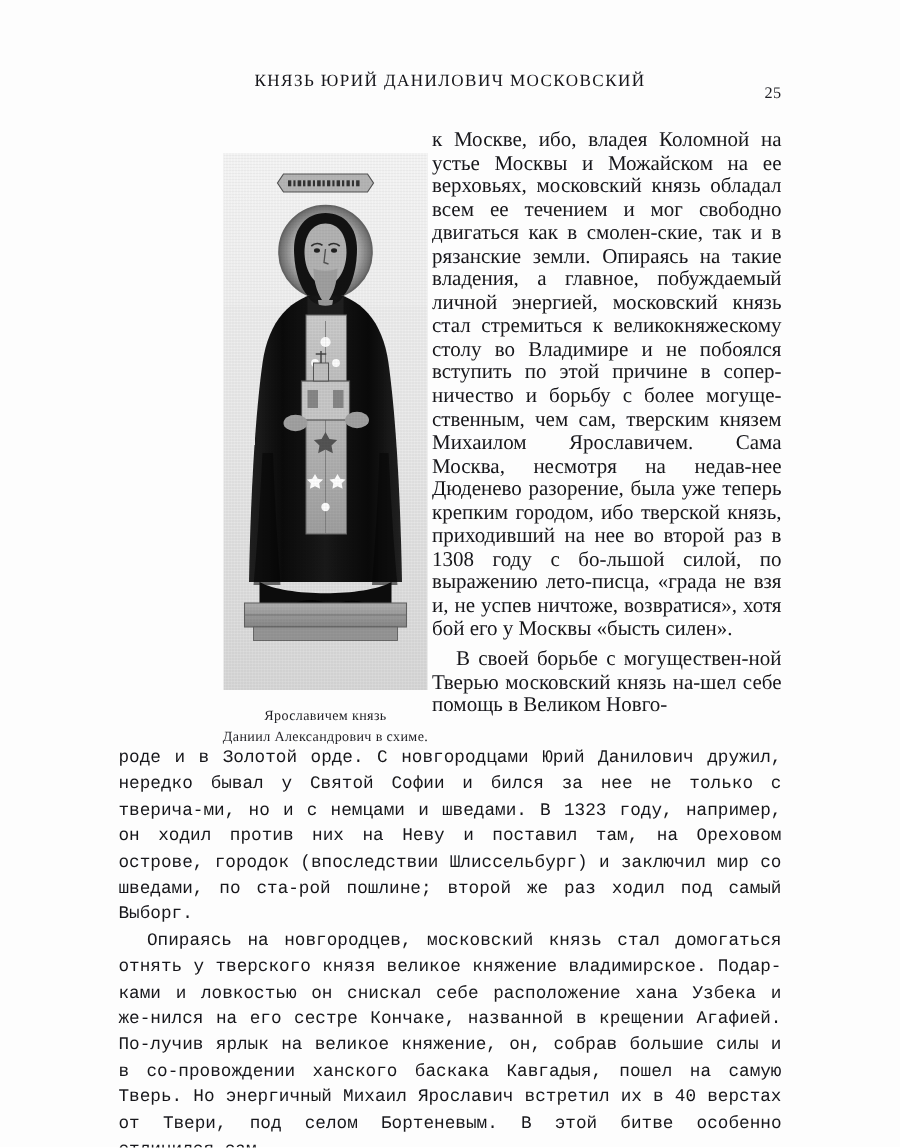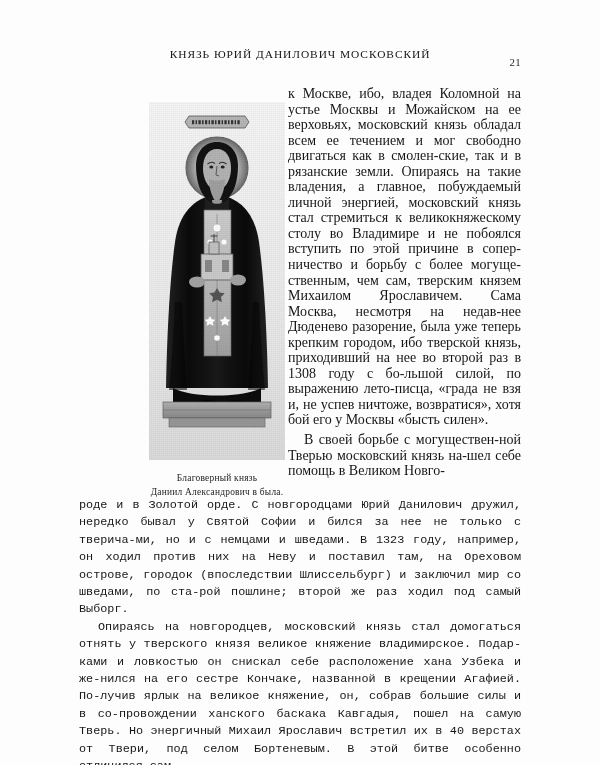--- a/index.html
+++ b/index.html
@@ -129,21 +129,21 @@
   .col-full p { margin: 0; text-indent: 19px; }
   .col-full p.nohang { text-indent: 0; }
 </style>
 </head>
 <body>
 
 <div class="page">
 
   <div class="running-head">
     <div class="running-head-title">КНЯЗЬ ЮРИЙ ДАНИЛОВИЧ МОСКОВСКИЙ</div>
-    <div class="folio">21</div>
+    <div class="folio">25</div>
   </div>
 
   <figure class="figure">
     <div class="figure-plate">
       <svg class="plate-svg" viewBox="0 0 136 358" preserveAspectRatio="none">
         <defs>
           <radialGradient id="halo" cx="50%" cy="50%" r="50%">
             <stop offset="0%" stop-color="#cfcac2"></stop>
             <stop offset="62%" stop-color="#bdb7ae"></stop>
             <stop offset="85%" stop-color="#8f8a83"></stop>
@@ -255,22 +255,22 @@
         <path d="M24 286 C42 296 94 296 112 286 L112 300 C92 308 44 308 24 300 Z" fill="#17150f"></path>
         <ellipse cx="58" cy="304" rx="13" ry="6" fill="#0d0b09"></ellipse>
         <ellipse cx="86" cy="304" rx="12" ry="5.5" fill="#0d0b09"></ellipse>
 
         <rect x="14" y="300" width="108" height="16" fill="url(#ped)" stroke="#6a6459" stroke-width="0.7"></rect>
         <rect x="20" y="316" width="96" height="9" fill="#9b948a" stroke="#6a6459" stroke-width="0.6"></rect>
         <path d="M14 308 L122 308" stroke="#776f64" stroke-width="0.6"></path>
       </svg>
     </div>
     <figcaption class="figure-caption">
-      <span>Благоверный князь</span>
-      <span>Даниил Александрович в была.</span>
+      <span>Ярославичем князь</span>
+      <span>Даниил Александрович в схиме.</span>
     </figcaption>
   </figure>
 
   <div class="col-right">
     <p class="first">к Москве, ибо, владея Коломной на устье Москвы и Можайском на ее верховьях, московский князь обладал всем ее течением и мог свободно двигаться как в смолен-ские, так и в рязанские земли. Опираясь на такие владения, а главное, побуждаемый личной энергией, московский князь стал стремиться к великокняжескому столу во Владимире и не побоялся вступить по этой причине в сопер-ничество и борьбу с более могуще-ственным, чем сам, тверским князем Михаилом Ярославичем. Сама Москва, несмотря на недав-нее Дюденево разорение, была уже теперь крепким городом, ибо тверской князь, приходивший на нее во второй раз в 1308 году с бо-льшой силой, по выражению лето-писца, «града не взя и, не успев ничтоже, возвратися», хотя бой его у Москвы «бысть силен».</p>
     <p>В своей борьбе с могуществен-ной Тверью московский князь на-шел себе помощь в Великом Новго-</p>
   </div>
 
   <div class="col-full">
     <p class="nohang">роде и в Золотой орде. С новгородцами Юрий Данилович дружил, нередко бывал у Святой Софии и бился за нее не только с тверича-ми, но и с немцами и шведами. В 1323 году, например, он ходил против них на Неву и поставил там, на Ореховом острове, городок (впоследствии Шлиссельбург) и заключил мир со шведами, по ста-рой пошлине; второй же раз ходил под самый Выборг.</p>

